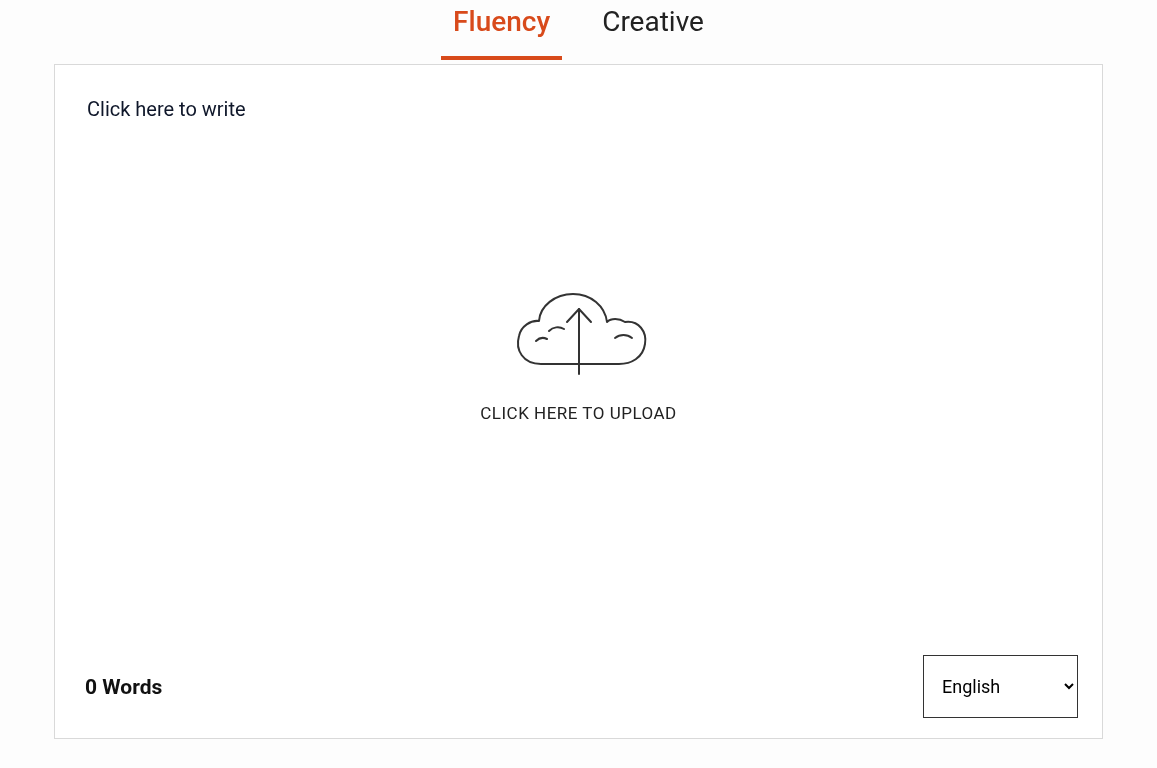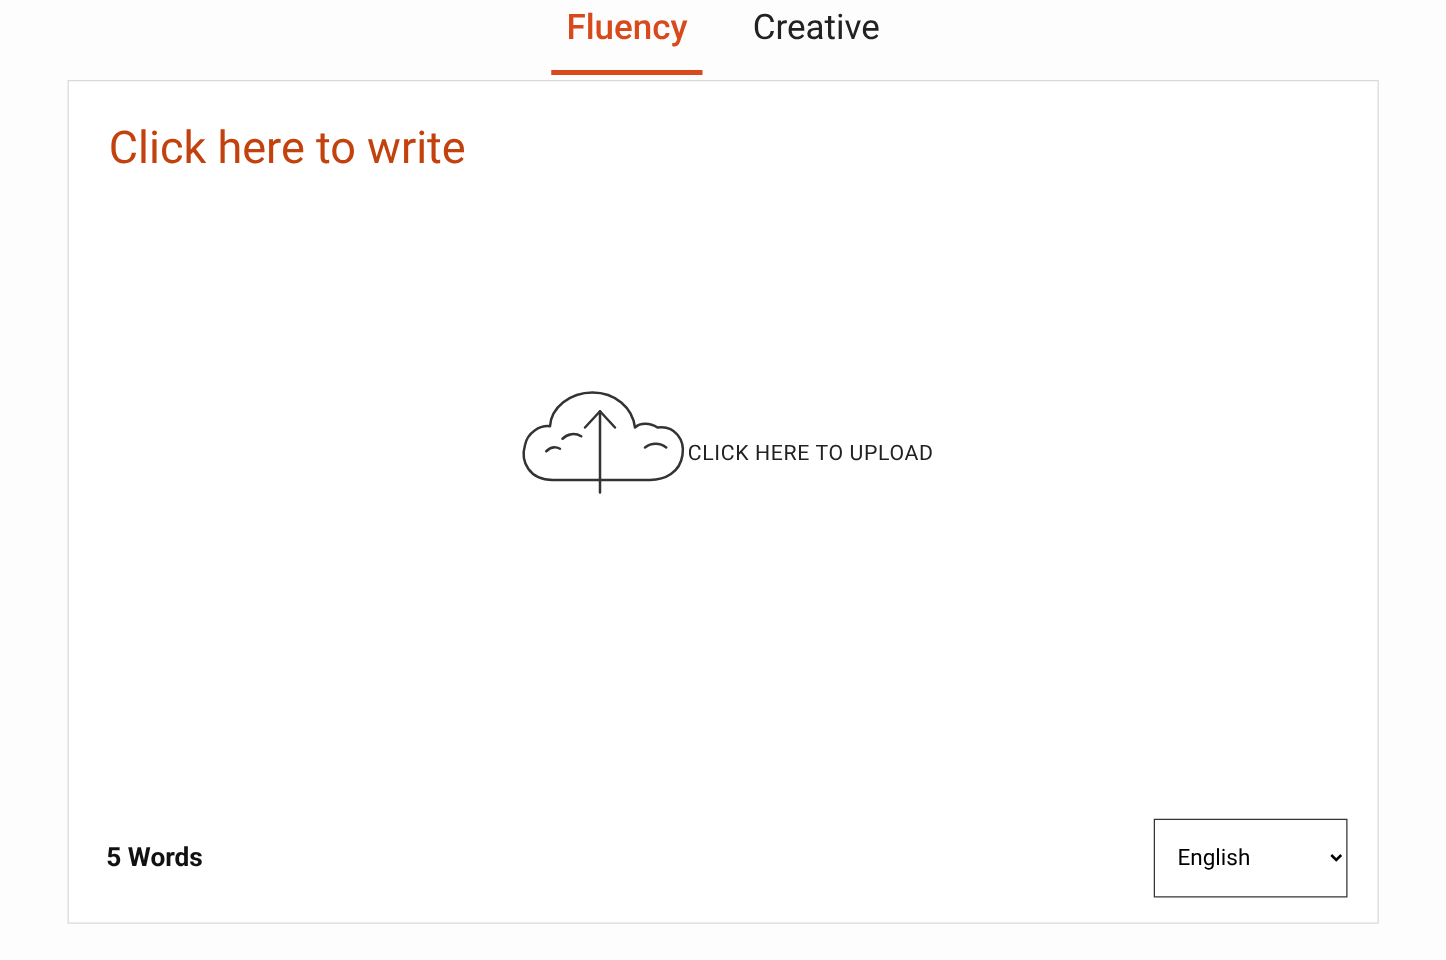--- a/index.html
+++ b/index.html
@@ -49,32 +49,32 @@
       position: relative;
       margin-top: 4px;
     }
     .editor-area {
       flex: 1;
       position: relative;
       padding: 32px 32px 0 32px;
       cursor: text;
     }
     .placeholder {
-      color: #c2410c;
-      font-size: 36px;
+      color: #0f172a;
+      font-size: 20px;
       font-weight: 400;
     }
     .upload-zone {
       position: absolute;
       left: 0;
       right: 0;
       top: 0;
       bottom: 0;
       display: flex;
-      flex-direction: row;
+      flex-direction: column;
       align-items: center;
       justify-content: center;
       cursor: pointer;
     }
     .upload-zone svg {
       width: 140px;
       height: 95px;
     }
     .upload-label {
       margin-top: 20px;
@@ -136,21 +136,21 @@
             <path d="M106 54 C111 50 118 50 123 54" stroke-linecap="round"></path>
             <line x1="70" y1="90" x2="70" y2="25" stroke-linecap="round"></line>
             <polyline points="58,38 70,25 82,38" stroke-linecap="round" stroke-linejoin="round"></polyline>
           </svg>
         </span>
         <div class="upload-label">CLICK HERE TO UPLOAD</div>
       </div>
     </div>
 
     <div class="footer">
-      <div class="word-count">5 Words</div>
+      <div class="word-count">0 Words</div>
       <select class="lang-select">
         <option>English</option>
       </select>
     </div>
 
   </div>
 
 </div>
 
 </body></html>

